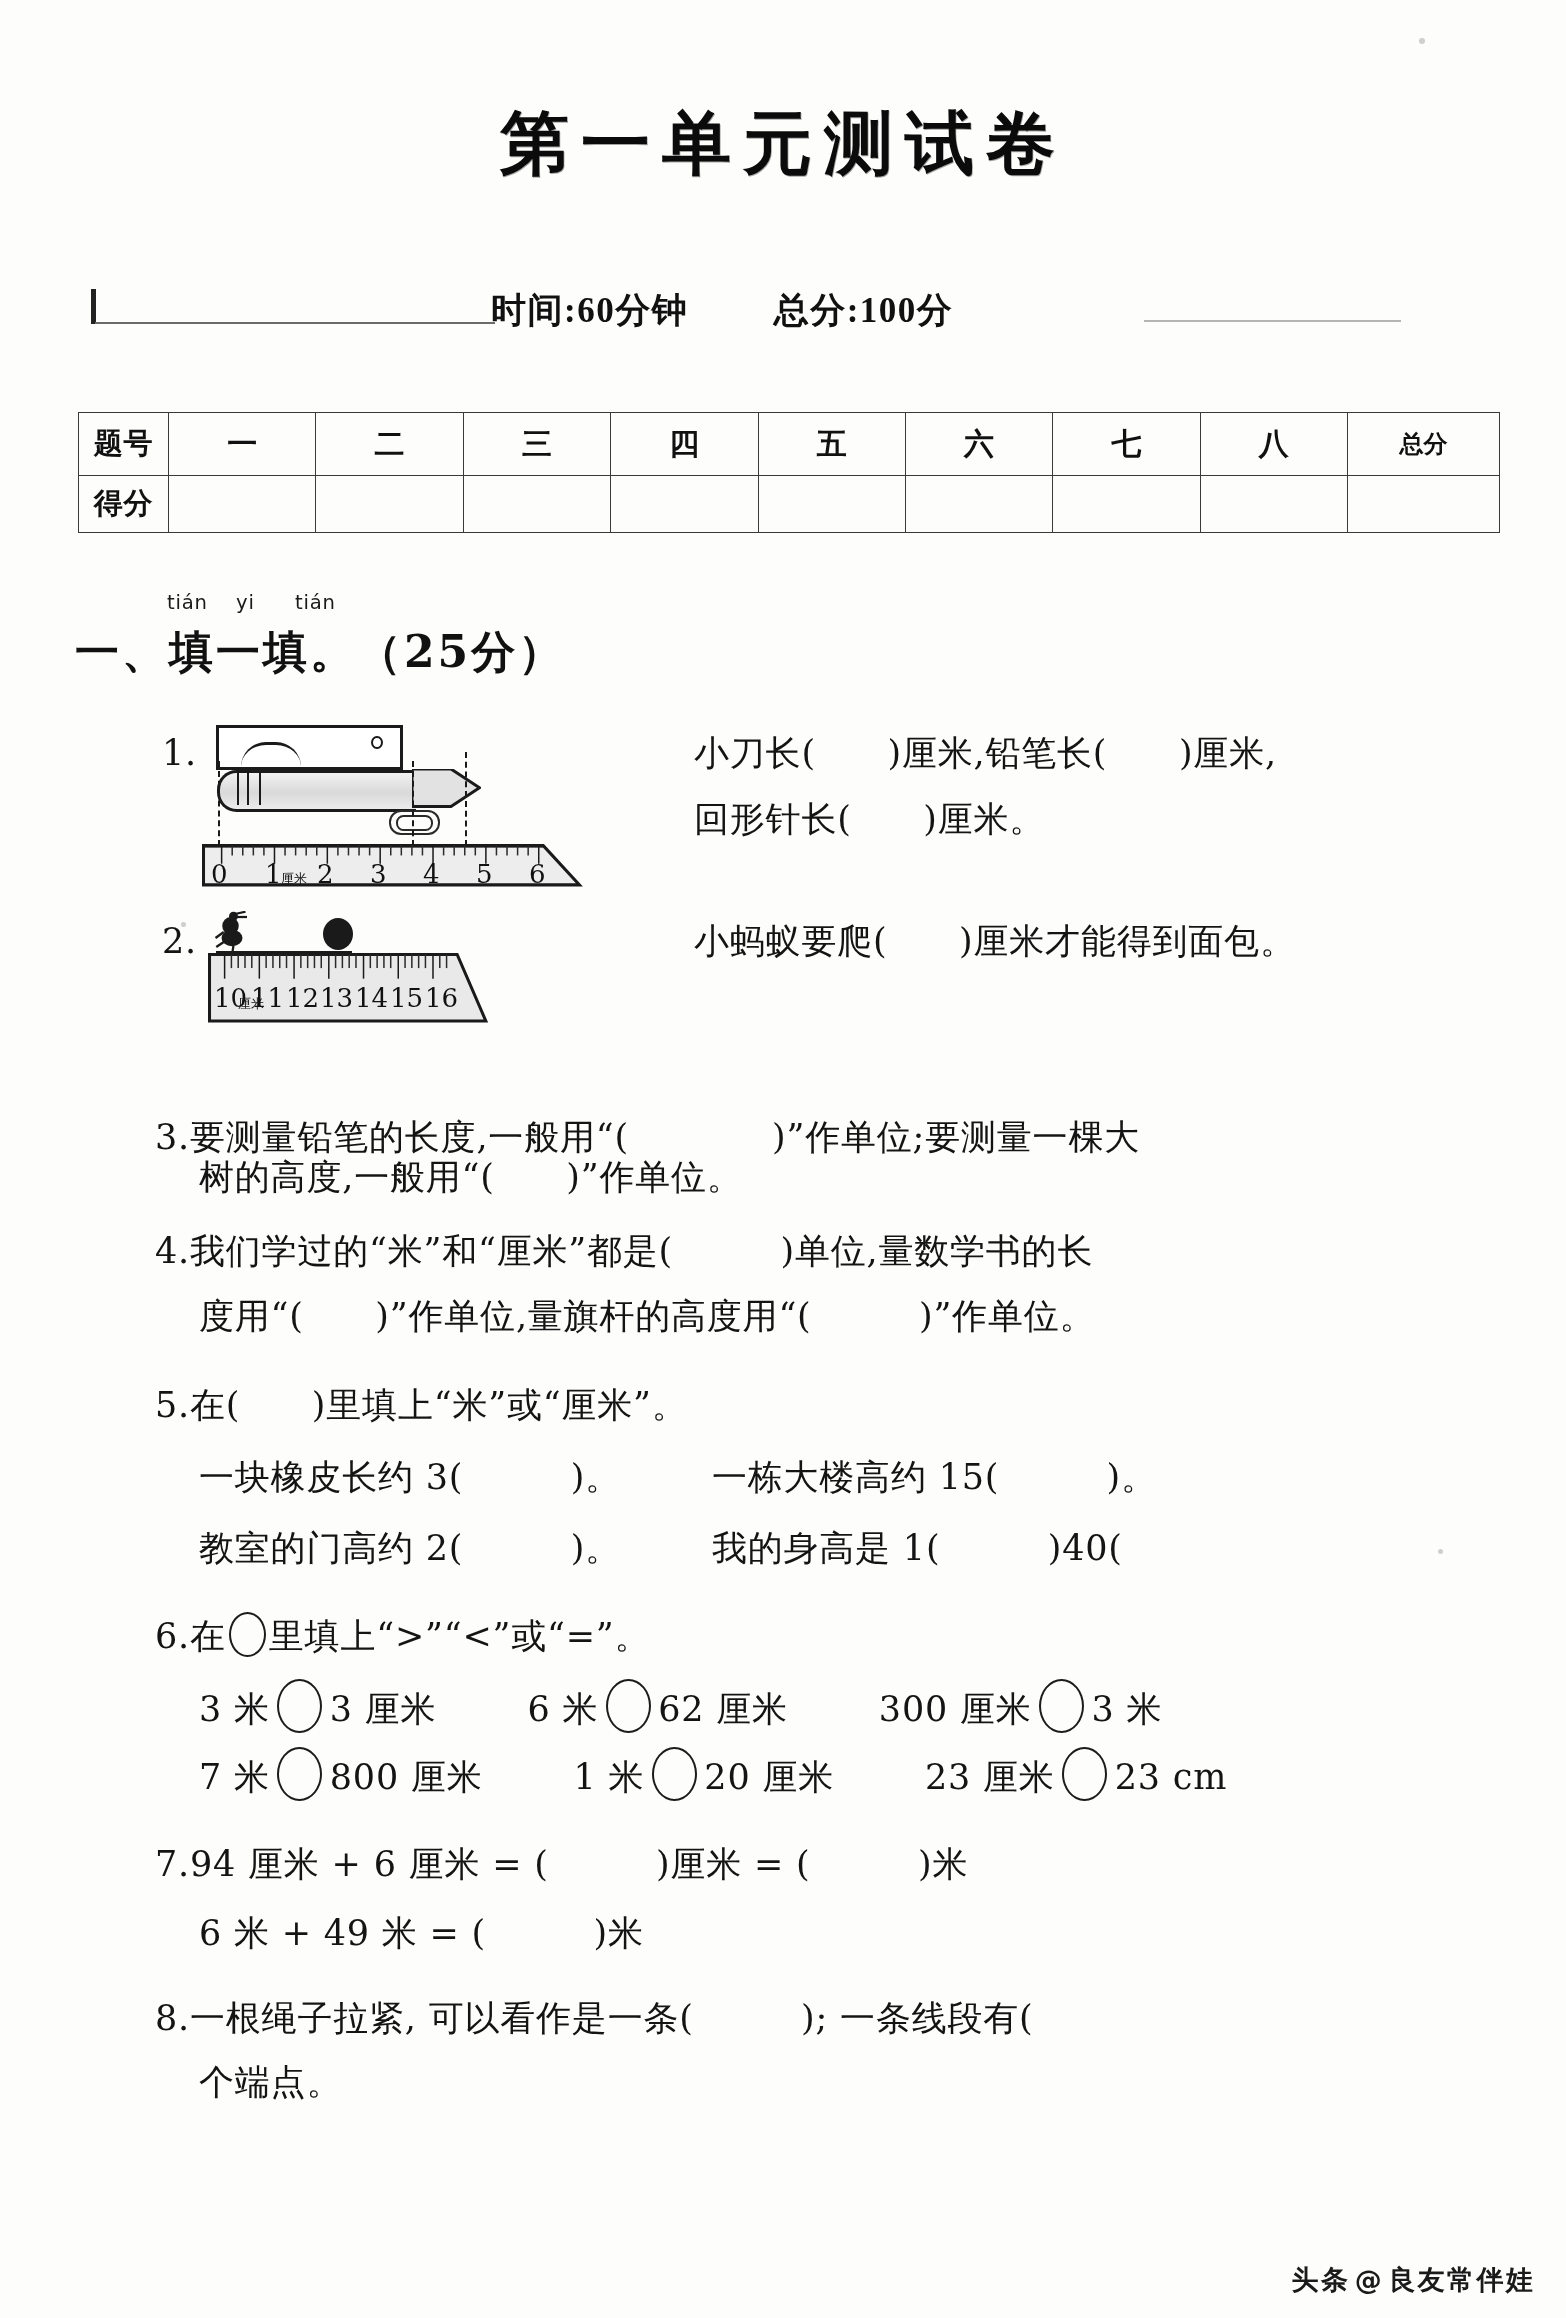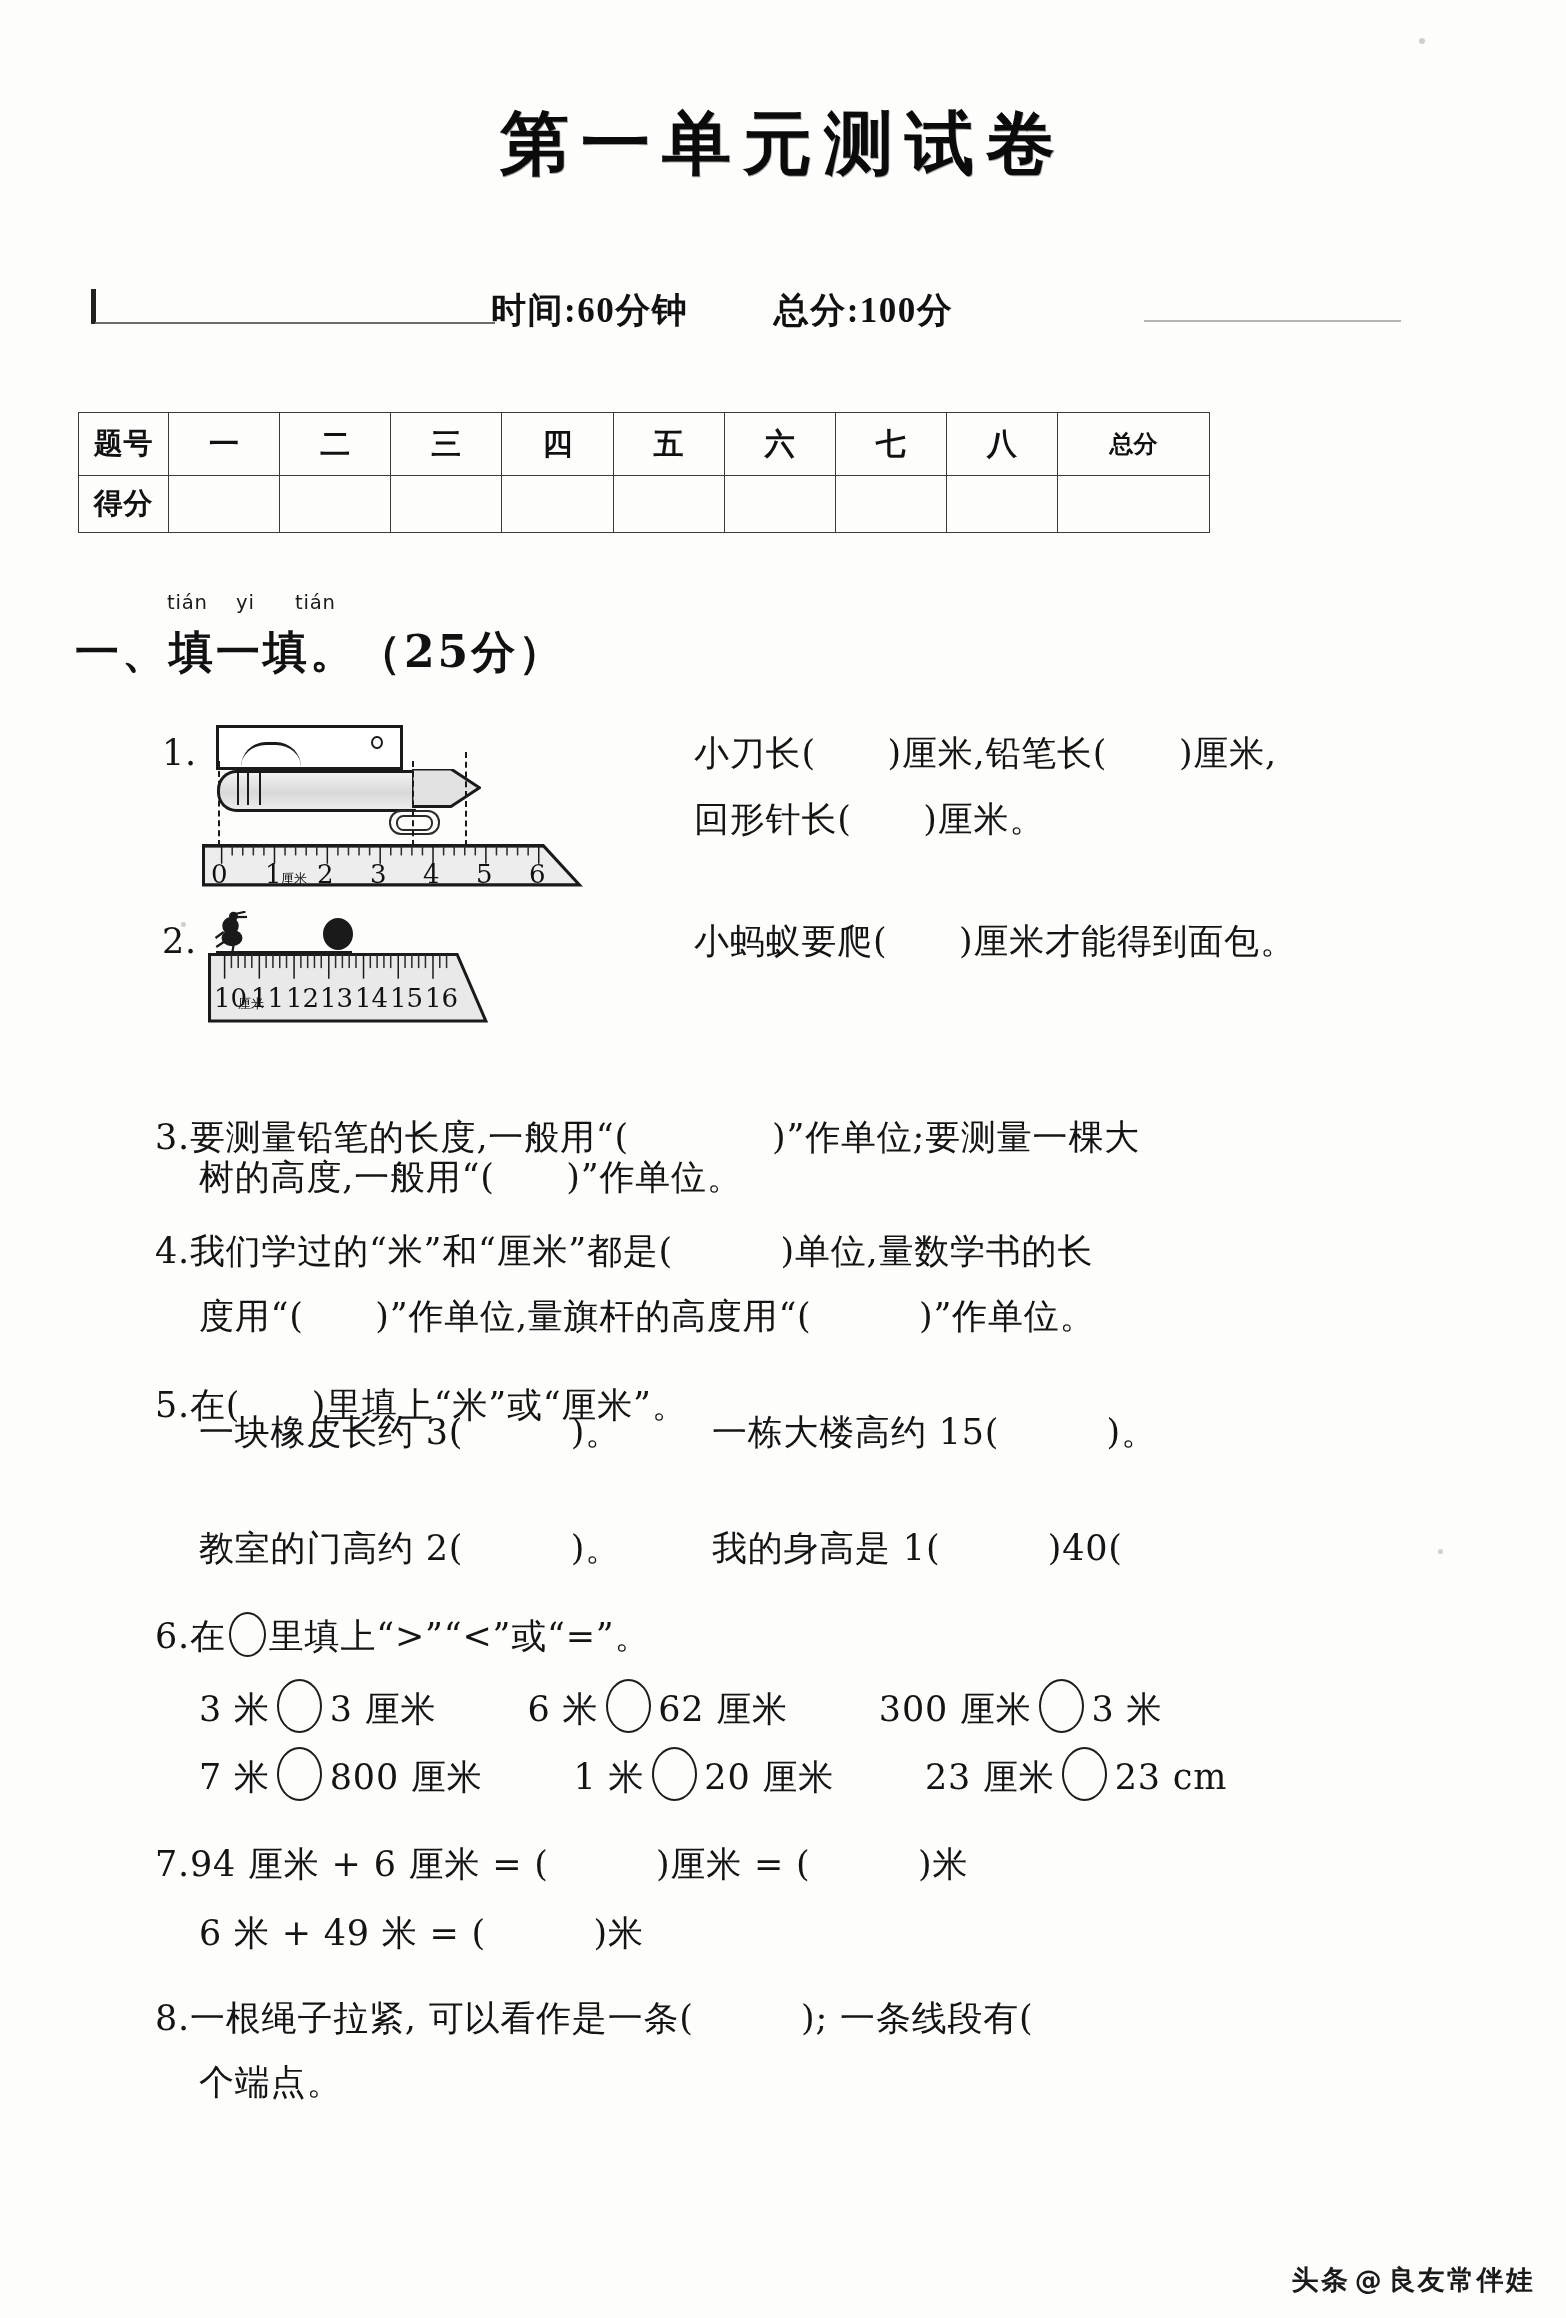--- a/index.html
+++ b/index.html
@@ -79,21 +79,21 @@
     white-space: nowrap;
     font-family: Liberation Serif, serif;
   }
   .meta-text .gap { display: inline-block; width: 65px; }
 
   
   .score-table {
     position: absolute;
     top: 412px;
     left: 78px;
-    width: 1132px;
+    width: 1422px;
     border-collapse: collapse;
     table-layout: fixed;
   }
   .score-table td {
     border: 1.5px solid #3a3a3a;
     height: 44px;
     text-align: center;
     font-size: 30px;
     font-weight: 700;
     font-family: "DejaVu Serif", "Liberation Serif", serif;
@@ -419,21 +419,21 @@
   <div class="q indent" style="top:1149px; left:155px;">树的高度,一般用“(　　)”作单位。</div>
 
   <div class="q" style="top:1223px; left:155px;">
     <span>4.</span><span>我们学过的“米”和“厘米”都是(　　　)单位,量数学书的长</span>
   </div>
   <div class="q indent" style="top:1288px; left:155px;">度用“(　　)”作单位,量旗杆的高度用“(　　　)”作单位。</div>
 
   <div class="q" style="top:1377px; left:155px;">
     <span>5.</span><span>在(　　)里填上“米”或“厘米”。</span>
   </div>
-  <div class="q indent" style="top:1404px; left:155px;">
+  <div class="q indent" style="top:1449px; left:155px;">
     <span>一块橡皮长约 3(　　　)。</span><span class="sp-lg"></span><span>一栋大楼高约 15(　　　)。</span>
   </div>
   <div class="q indent" style="top:1520px; left:155px;">
     <span>教室的门高约 2(　　　)。</span><span class="sp-lg"></span><span>我的身高是 1(　　　)40(</span>
   </div>
 
   <div class="q" style="top:1608px; left:155px;">
     <span>6.</span><span>在</span><span class="circ inline-sm"></span><span>里填上“&gt;”“&lt;”或“=”。</span>
   </div>
 

